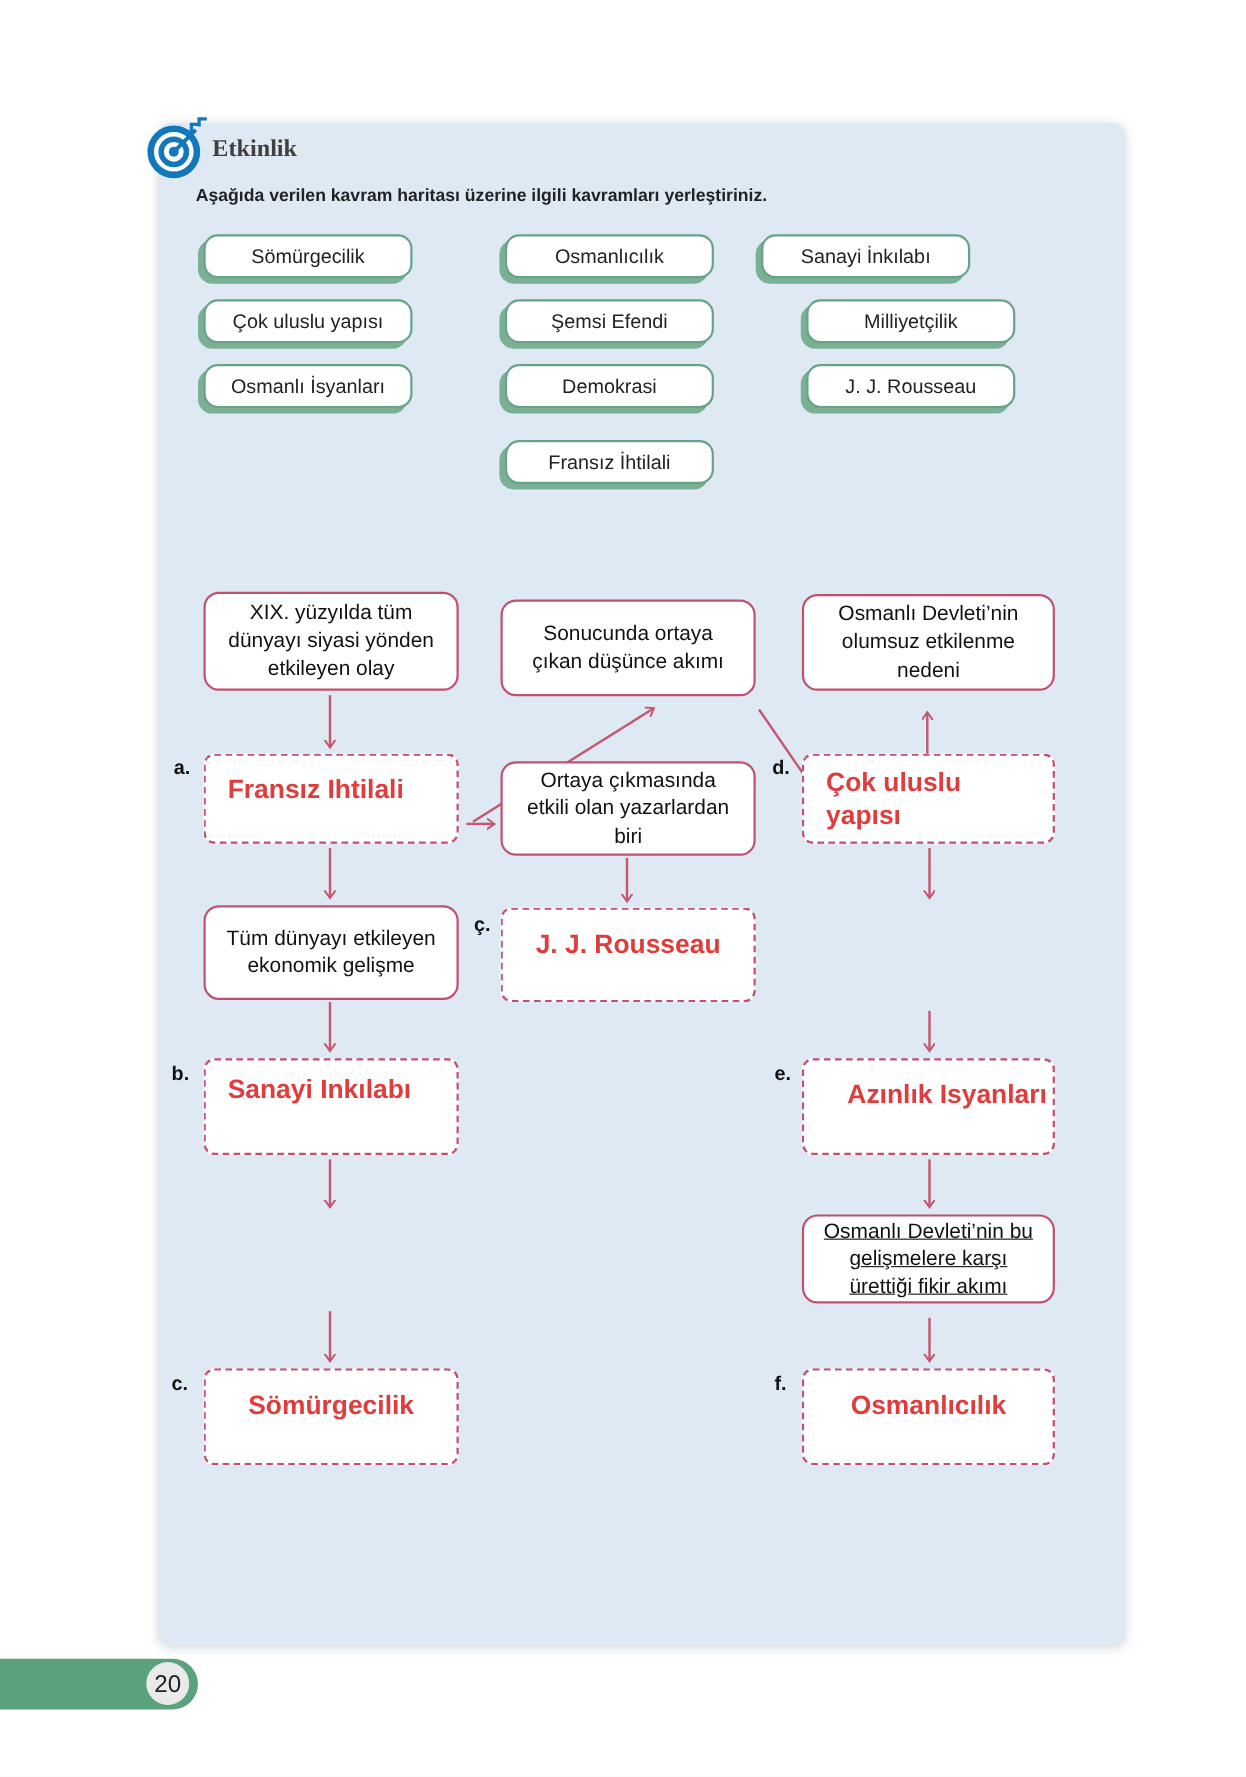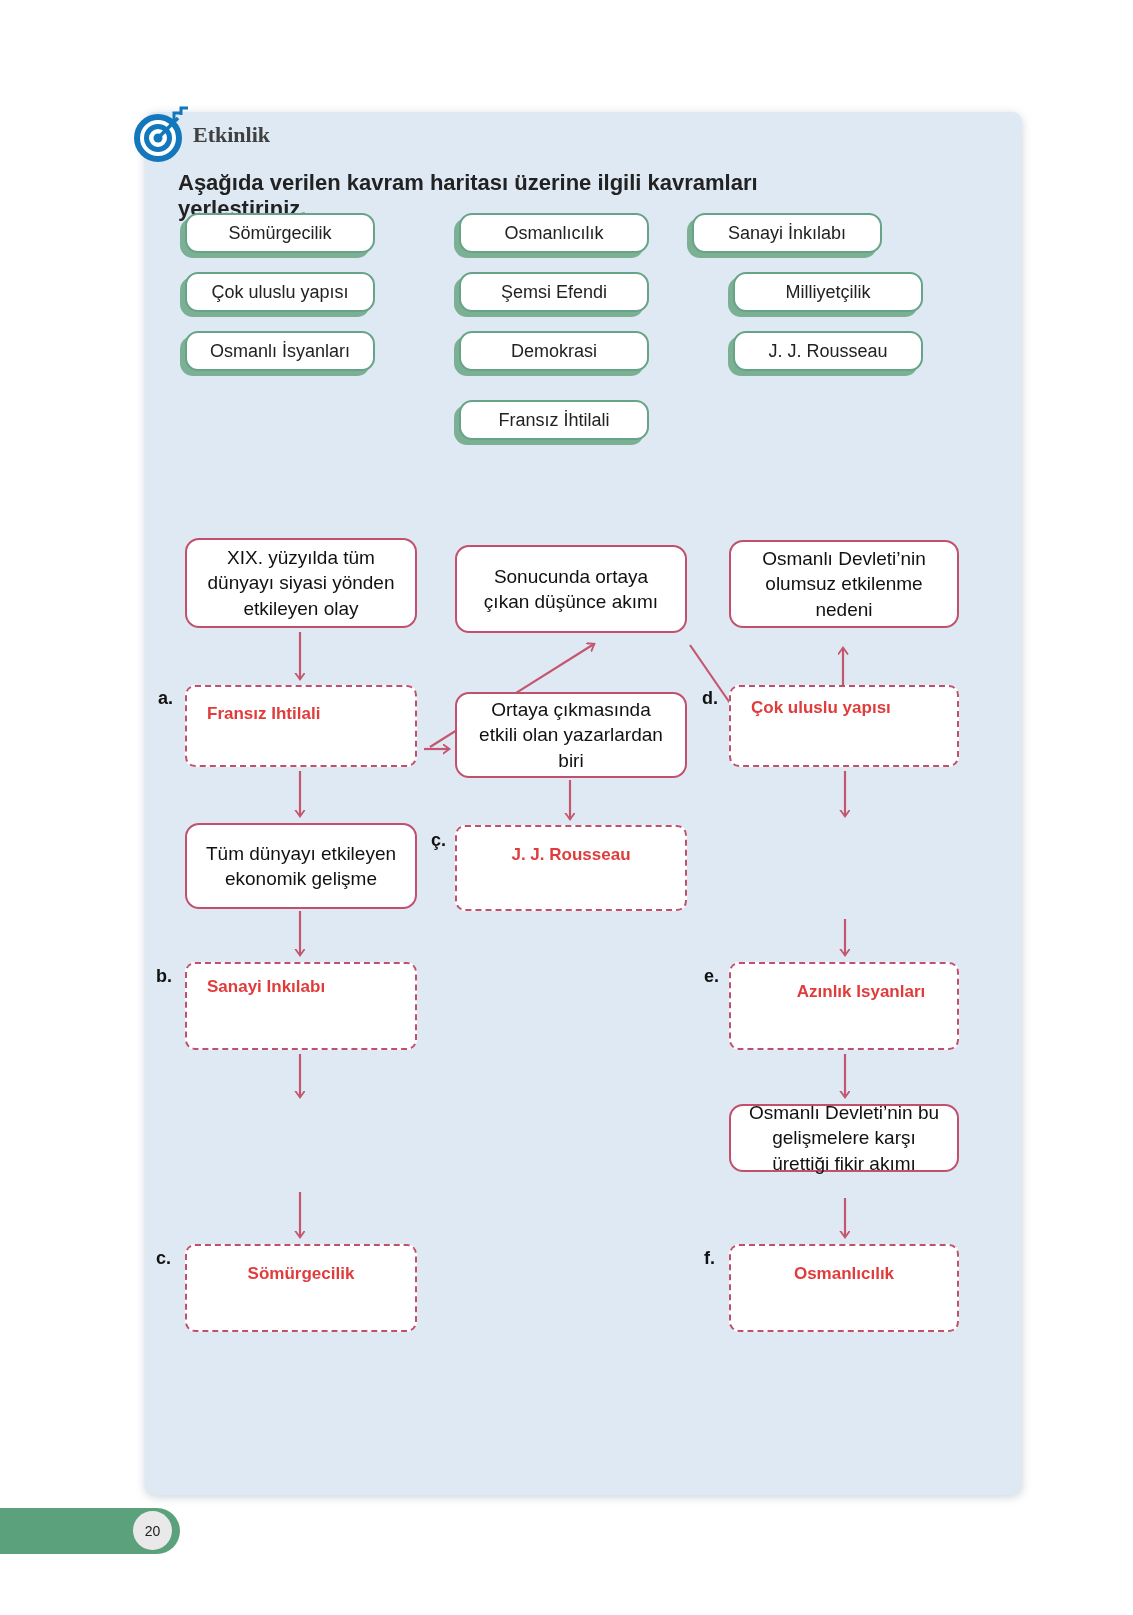--- a/index.html
+++ b/index.html
@@ -4,44 +4,44 @@
 <style>
   html,body{margin:0;padding:0;background:#ffffff;}
   .page{position:relative;width:1133px;height:1615px;background:#ffffff;overflow:hidden;
         font-family:"Liberation Sans","DejaVu Sans",sans-serif;color:#1a1a1a;}
   .panel{position:absolute;left:145px;top:112px;width:877px;height:1383px;
          background:#dfe9f4;border-radius:10px;box-shadow:0 2px 10px rgba(110,125,150,.35);}
   
   .hdr-icon{position:absolute;left:132px;top:104px;width:60px;height:62px;}
   .hdr-label{position:absolute;left:193px;top:122px;font-family:"Liberation Serif","DejaVu Serif",serif;
              font-weight:bold;font-size:22px;color:#404040;}
-  .instruction{position:absolute;left:178px;top:170px;width:700px;font-weight:bold;font-size:22px;color:#222;}
+  .instruction{position:absolute;left:178px;top:170px;width:700px;font-weight:bold;font-size:16px;color:#222;}
   
   .wb-box{position:absolute;width:190px;height:40px;background:#ffffff;border:2px solid #67a487;
           border-radius:13px;box-shadow:-5px 5px 0 0 #7cb094;display:flex;align-items:center;
           justify-content:center;font-size:18px;color:#222;box-sizing:border-box;}
   
   .pbox{position:absolute;background:#ffffff;border:2.5px solid #c2506c;border-radius:14px;
         display:flex;align-items:center;justify-content:center;text-align:center;
         padding:8px 14px;font-size:19px;line-height:1.32;color:#111;box-sizing:border-box;}
   .abox{position:absolute;background:#ffffff;border:2px dashed #c2506c;border-radius:10px;
-        box-sizing:border-box;color:#e03c3c;font-weight:bold;font-size:17px;line-height:1.25;}
+        box-sizing:border-box;color:#e03c3c;font-weight:bold;font-size:24px;line-height:1.25;}
   .abox .at{display:block;}
   .al-left{padding:16px 0 0 20px;text-align:left;}
   .al-left-sm{padding:12px 0 0 20px;text-align:left;}
   .al-wrap{padding:10px 0 0 20px;text-align:left;width:170px;}
   .al-center{padding-top:17px;text-align:center;}
   .map-label{position:absolute;font-weight:bold;font-size:18px;color:#111;}
   .arrows{position:absolute;left:0;top:0;width:1133px;height:1615px;pointer-events:none;}
   
   .foot-bar{position:absolute;left:0;top:1508px;width:180px;height:46px;background:#5aa17c;
             border-radius:0 23px 23px 0;}
   .foot-num{position:absolute;left:133px;top:1511px;width:39px;height:39px;border-radius:50%;
             background:#e9e9e9;display:flex;align-items:center;justify-content:center;
-            font-size:14px;color:#222;}
+            font-size:22px;color:#222;}
 </style>
 </head>
 <body>
 
 <div class="page">
 
   <div class="panel"></div>
 
   <svg class="hdr-icon" viewBox="0 0 60 62">
     <circle cx="26" cy="34" r="21" fill="#ffffff" stroke="#1377bc" stroke-width="6"></circle>
@@ -90,21 +90,21 @@
       <line x1="300" y1="1192" x2="300" y2="1237" marker-end="url(#vh)"></line>
       <line x1="845" y1="1198" x2="845" y2="1237" marker-end="url(#vh)"></line>
     </g>
   </svg>
 
   <div class="pbox" style="left:185px;top:538px;width:232px;height:90px;">XIX. yüzyılda tüm dünyayı siyasi yönden etkileyen olay</div>
   <div class="pbox" style="left:455px;top:545px;width:232px;height:88px;">Sonucunda ortaya çıkan düşünce akımı</div>
   <div class="pbox" style="left:729px;top:540px;width:230px;height:88px;">Osmanlı Devleti’nin olumsuz etkilenme nedeni</div>
   <div class="pbox" style="left:455px;top:692px;width:232px;height:86px;">Ortaya çıkmasında etkili olan yazarlardan biri</div>
   <div class="pbox" style="left:185px;top:823px;width:232px;height:86px;">Tüm dünyayı etkileyen ekonomik gelişme</div>
-  <div class="pbox" style="left:729px;top:1104px;width:230px;height:68px;">Osmanlı Devleti’nin bu gelişmelere karşı ürettiği fikir akımı</div>
+  <div class="pbox" style="left:729px;top:1104px;width:230px;height:81px;text-decoration:underline;">Osmanlı Devleti’nin bu gelişmelere karşı ürettiği fikir akımı</div>
 
   <div class="map-label" style="left:158px;top:688px;">a.</div>
   <div class="map-label" style="left:702px;top:688px;">d.</div>
   <div class="map-label" style="left:431px;top:830px;">ç.</div>
   <div class="map-label" style="left:156px;top:966px;">b.</div>
   <div class="map-label" style="left:704px;top:966px;">e.</div>
   <div class="map-label" style="left:156px;top:1248px;">c.</div>
   <div class="map-label" style="left:704px;top:1248px;">f.</div>
 
   <div class="abox" style="left:185px;top:685px;width:232px;height:82px;">

